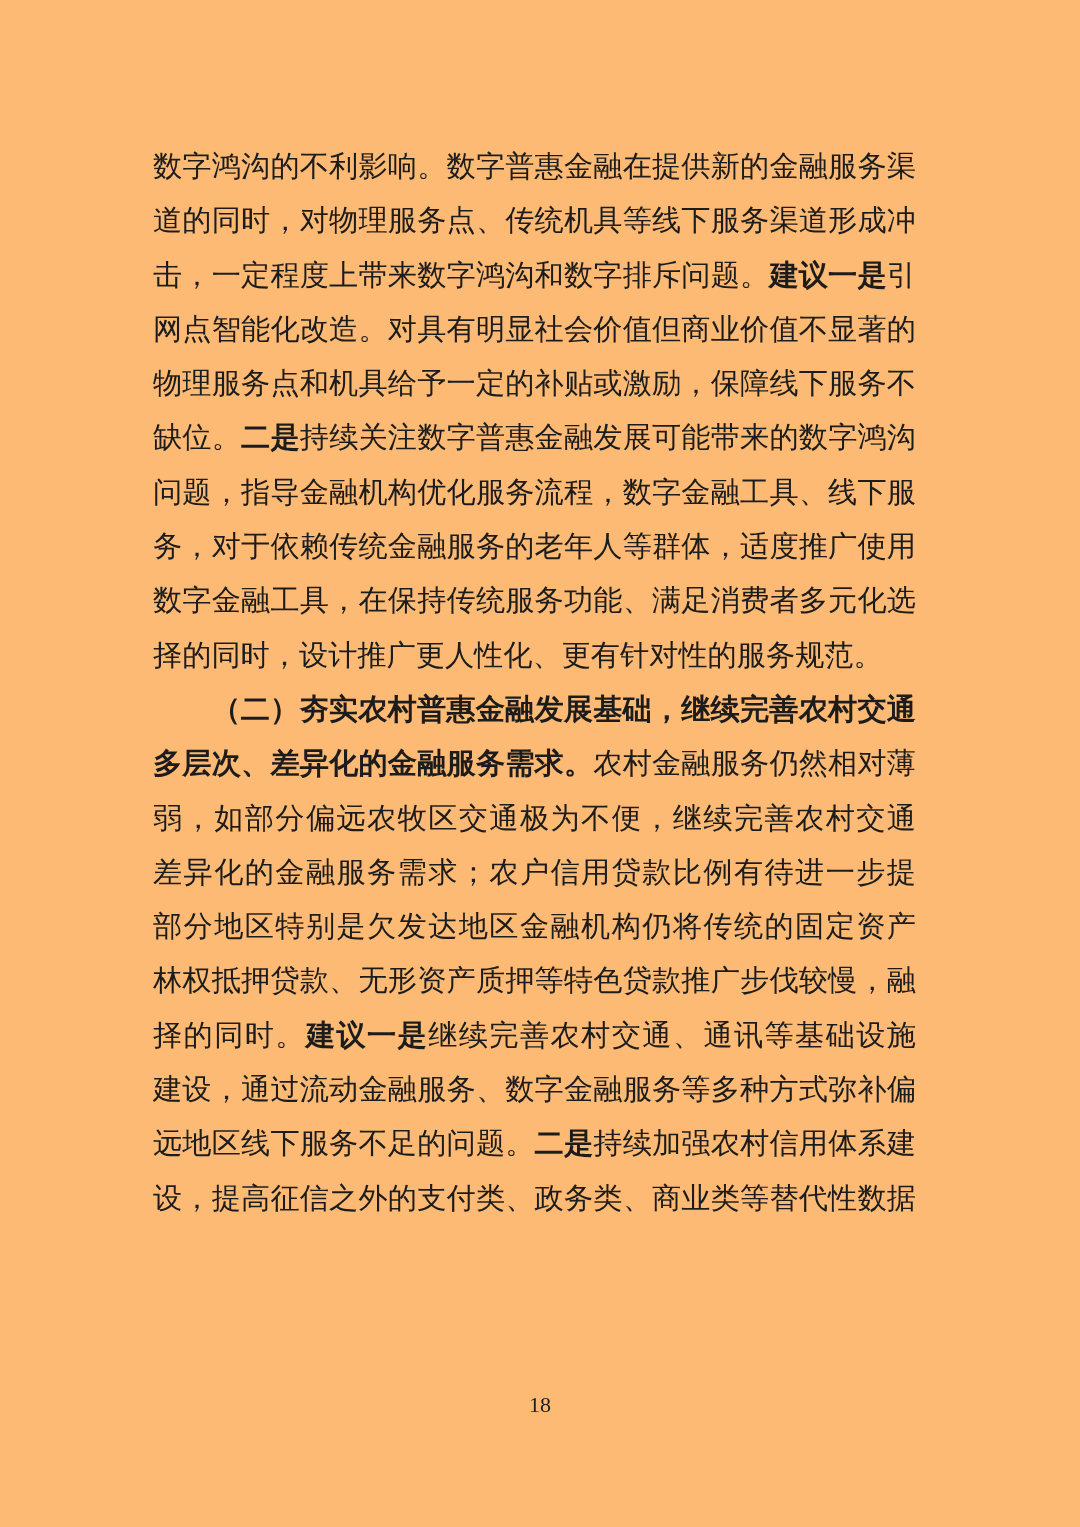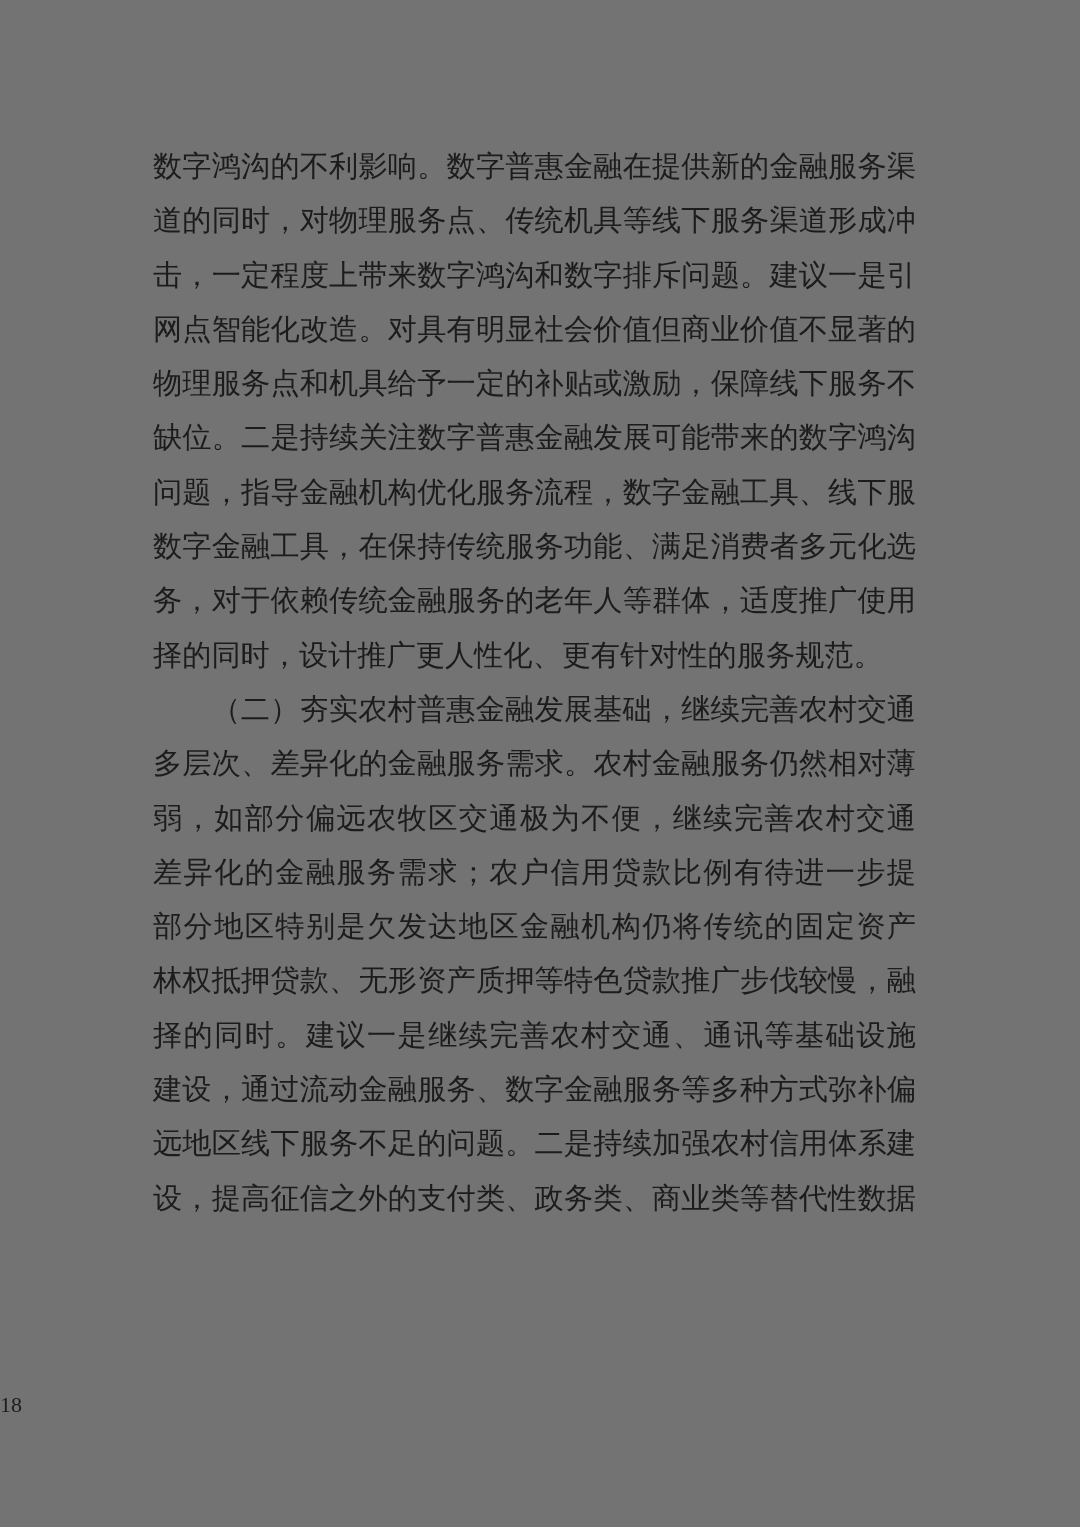--- a/index.html
+++ b/index.html
@@ -4,21 +4,21 @@
 <style>
   html, body {
     margin: 0;
     padding: 0;
     background: #ffffff;
   }
   .page {
     position: relative;
     width: 1080px;
     height: 1527px;
-    background: #737373;
+    background: #fdba74;
     overflow: hidden;
     font-family: "Liberation Serif", "DejaVu Serif", serif;
     color: #1c1c1c;
   }
   .text-block {
     position: absolute;
     left: 153px;
     top: 139px;
     width: 763px;
     font-size: 29.2px;
@@ -32,46 +32,47 @@
     height: 54.3px;
     overflow: hidden;
   }
   .line.nojust {
     text-align-last: left;
   }
   .line.indent {
     text-indent: 58.4px;
   }
   .seg-bold {
-    font-weight: 400;
+    font-weight: 700;
   }
   .page-number {
     position: absolute;
     left: 0;
     top: 1390px;
     width: 100%;
+    text-align: center;
     font-size: 22px;
     line-height: 30px;
     color: #1c1c1c;
   }
 </style>
 </head>
 <body>
 
 <div class="page">
   <div class="text-block">
       <div class="line"><span class="seg">数字鸿沟的不利影响。数字普惠金融在提供新的金融服务渠</span></div>
       <div class="line"><span class="seg">道的同时，对物理服务点、传统机具等线下服务渠道形成冲</span></div>
       <div class="line"><span class="seg">击，一定程度上带来数字鸿沟和数字排斥问题。</span><span class="seg-bold">建议一是</span><span class="seg">引</span></div>
       <div class="line"><span class="seg">网点智能化改造。对具有明显社会价值但商业价值不显著的</span></div>
       <div class="line"><span class="seg">物理服务点和机具给予一定的补贴或激励，保障线下服务不</span></div>
       <div class="line"><span class="seg">缺位。</span><span class="seg-bold">二是</span><span class="seg">持续关注数字普惠金融发展可能带来的数字鸿沟</span></div>
       <div class="line"><span class="seg">问题，指导金融机构优化服务流程，数字金融工具、线下服</span></div>
+      <div class="line"><span class="seg">务，对于依赖传统金融服务的老年人等群体，适度推广使用</span></div>
       <div class="line"><span class="seg">数字金融工具，在保持传统服务功能、满足消费者多元化选</span></div>
-      <div class="line"><span class="seg">务，对于依赖传统金融服务的老年人等群体，适度推广使用</span></div>
       <div class="line nojust"><span class="seg">择的同时，设计推广更人性化、更有针对性的服务规范。</span></div>
       <div class="line indent"><span class="seg-bold">（二）夯实农村普惠金融发展基础，继续完善农村交通</span></div>
       <div class="line"><span class="seg-bold">多层次、差异化的金融服务需求。</span><span class="seg">农村金融服务仍然相对薄</span></div>
       <div class="line"><span class="seg">弱，如部分偏远农牧区交通极为不便，继续完善农村交通</span></div>
       <div class="line"><span class="seg">差异化的金融服务需求；农户信用贷款比例有待进一步提升，</span></div>
       <div class="line"><span class="seg">部分地区特别是欠发达地区金融机构仍将传统的固定资产</span></div>
       <div class="line"><span class="seg">林权抵押贷款、无形资产质押等特色贷款推广步伐较慢，融</span></div>
       <div class="line"><span class="seg">择的同时。</span><span class="seg-bold">建议一是</span><span class="seg">继续完善农村交通、通讯等基础设施</span></div>
       <div class="line"><span class="seg">建设，通过流动金融服务、数字金融服务等多种方式弥补偏</span></div>
       <div class="line"><span class="seg">远地区线下服务不足的问题。</span><span class="seg-bold">二是</span><span class="seg">持续加强农村信用体系建</span></div>

